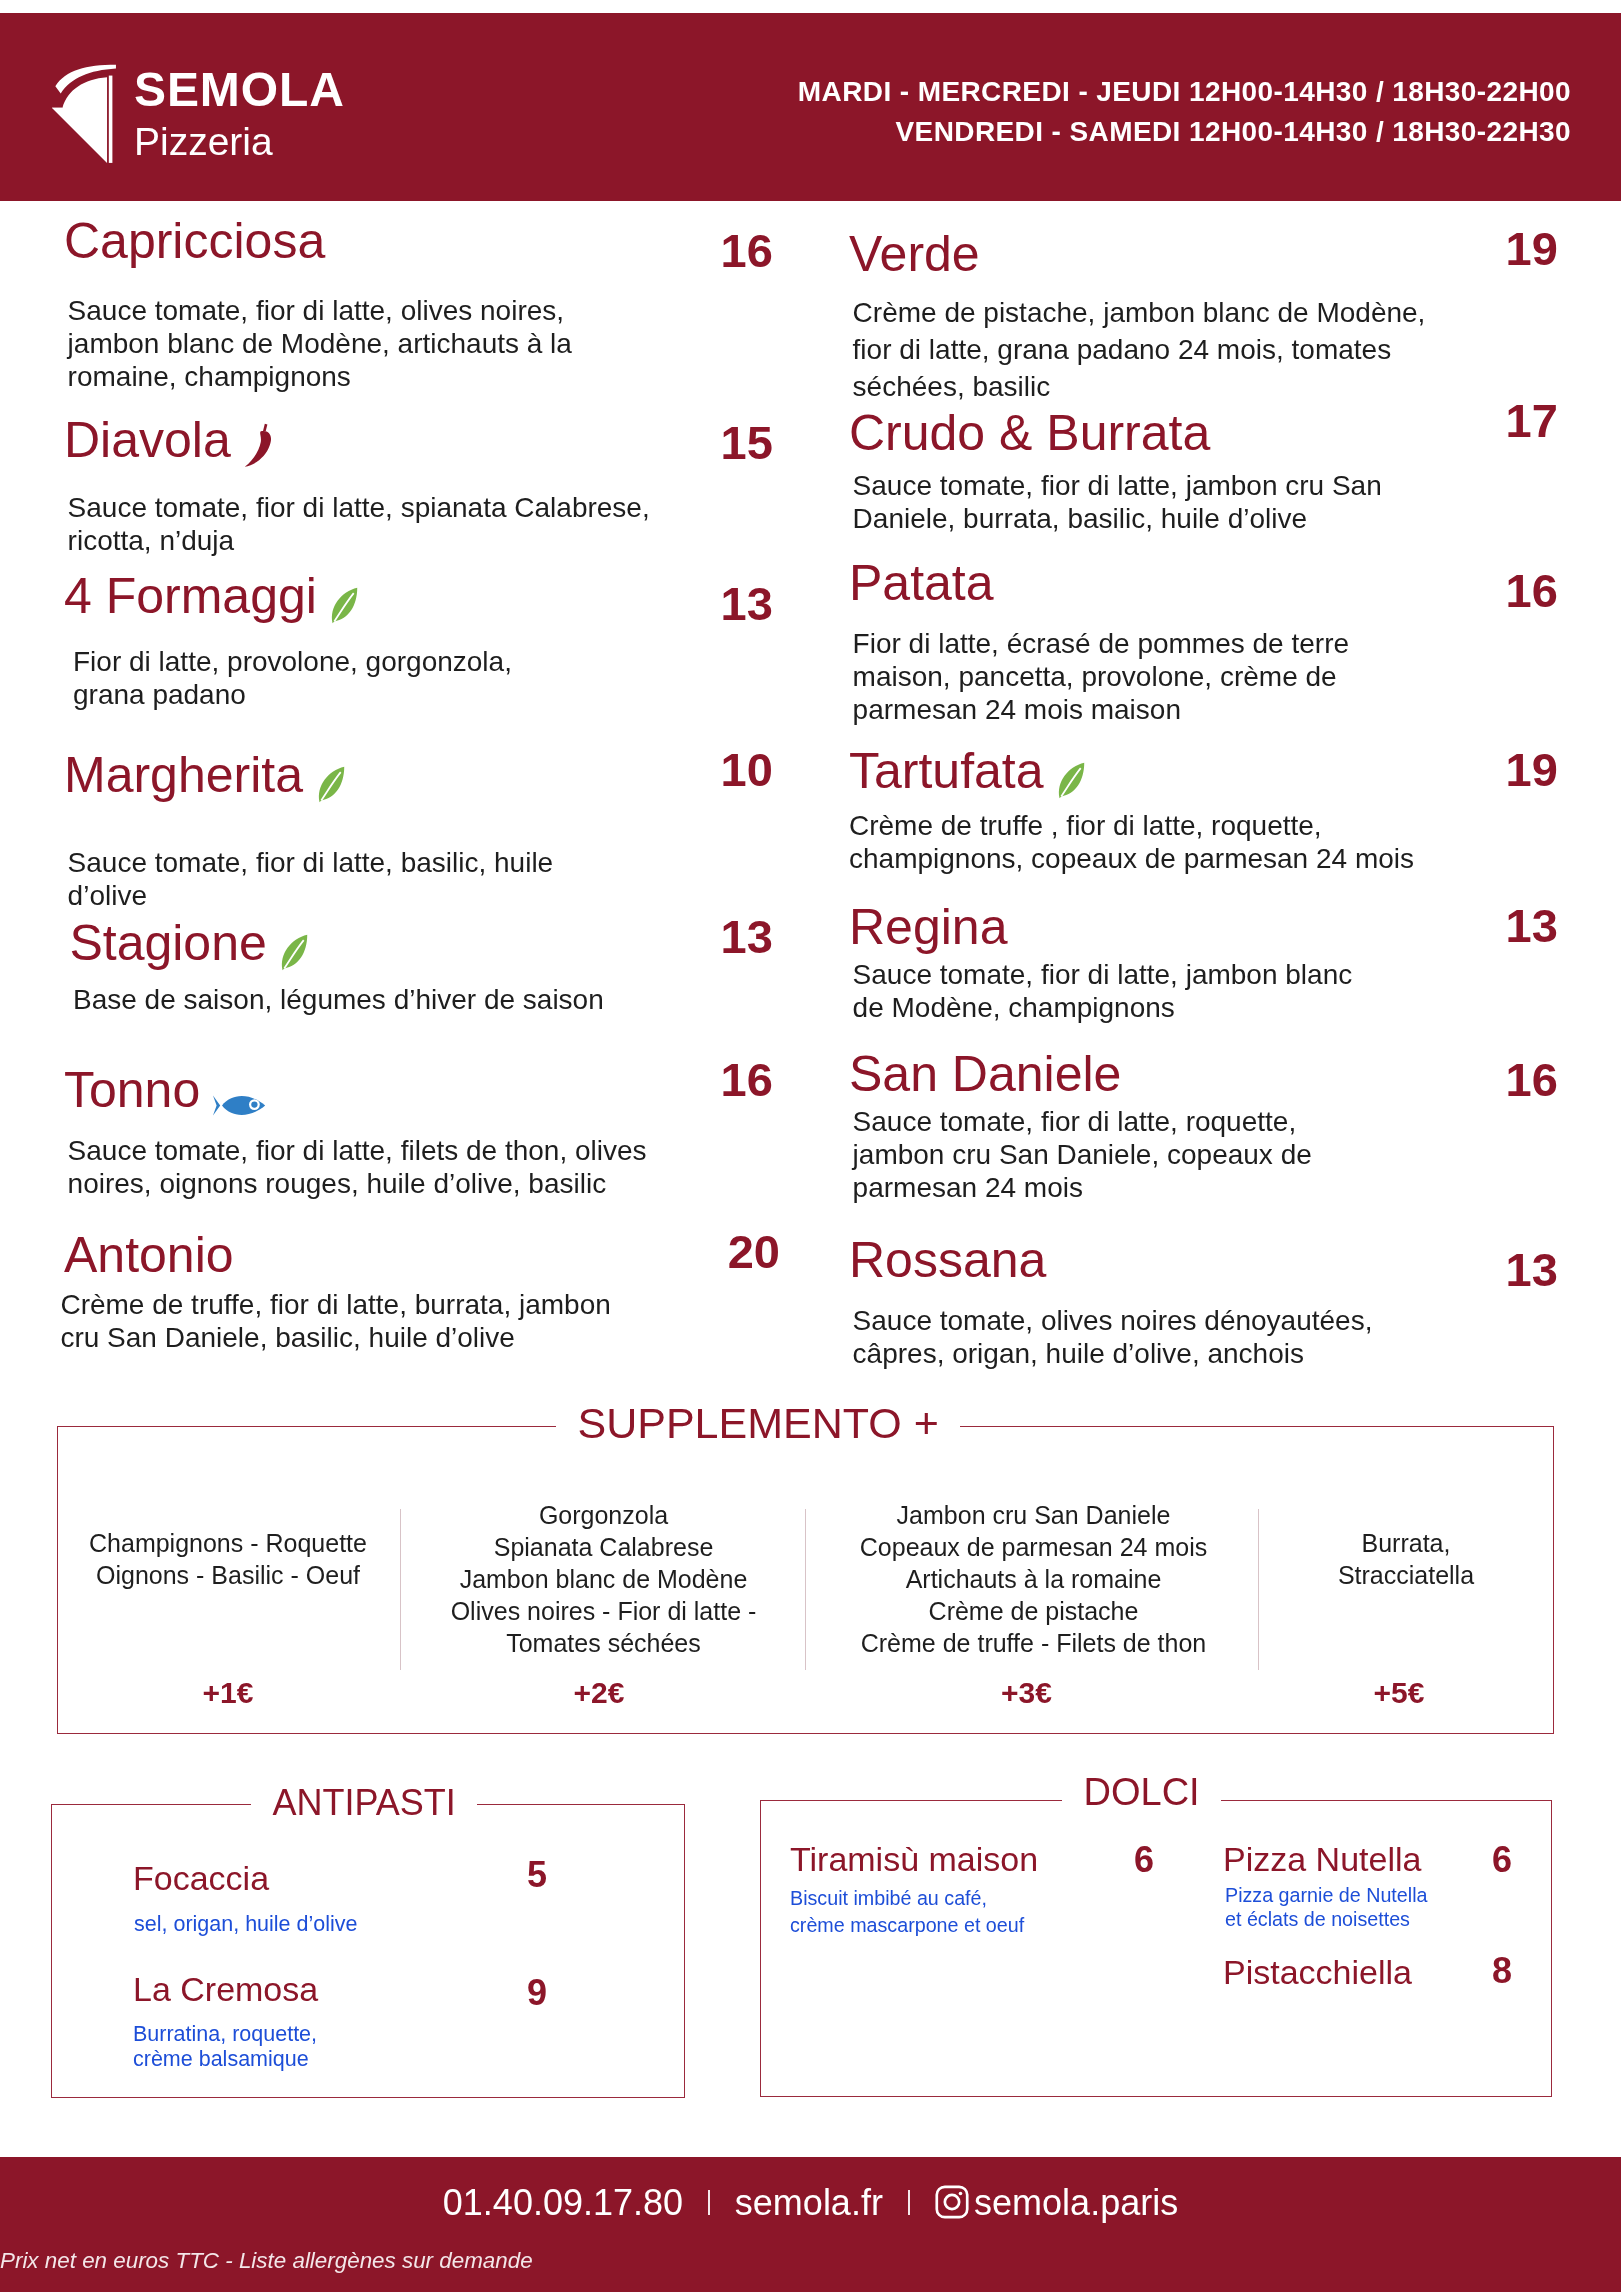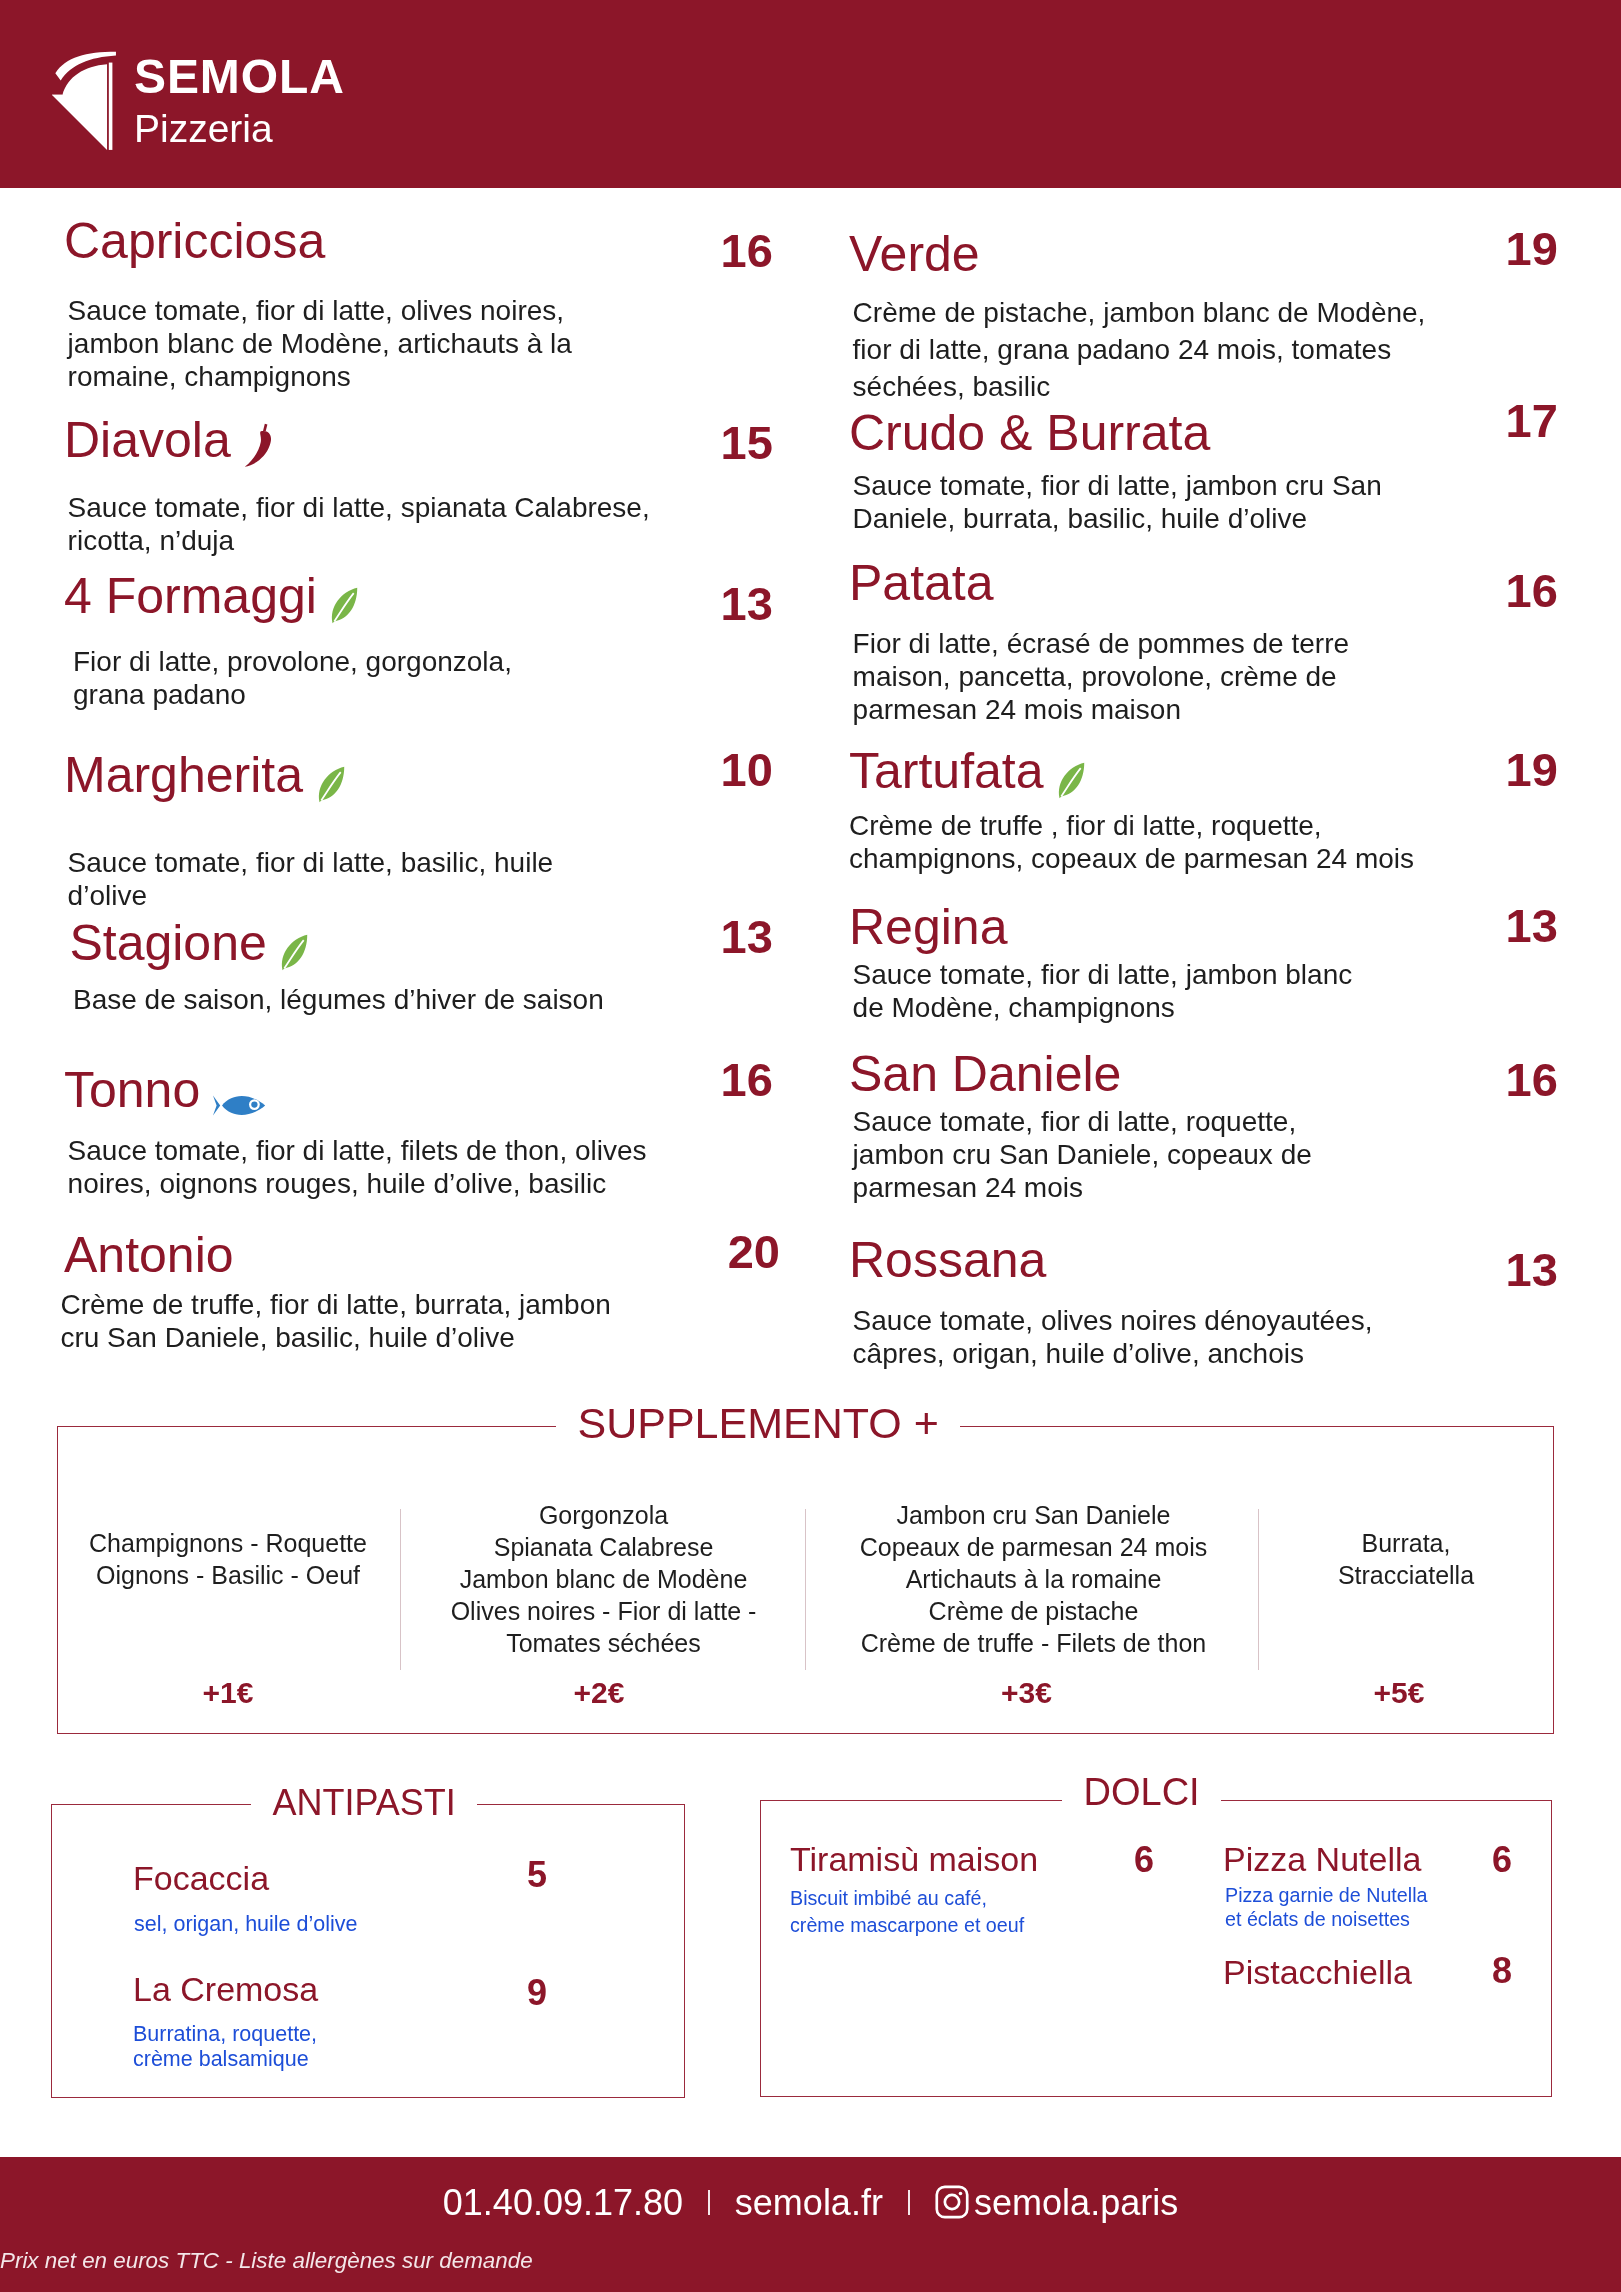--- a/index.html
+++ b/index.html
@@ -1,19 +1,19 @@
 <!DOCTYPE html>
 <html style="font-size:14.3px"><head>
 <meta charset="utf-8">
 <style>
   * { box-sizing: border-box; margin: 0; padding: 0; }
   html, body { width: 1621px; height: 2293px; background: #ffffff; overflow: hidden; }
   body { position: relative; font-family: "DejaVu Sans", sans-serif; color: #1e1e1e; }
 
-  .header { position: absolute; left: 0; top: 0; width: 1621px; height: 188px; background: #8c1629; }
+  .header { position: absolute; left: 0; top: 13px; width: 1621px; height: 188px; background: #8c1629; }
   .logo { position: absolute; left: 50px; top: 50px; width: 340px; height: 107px; }
   .logo-mark { position: absolute; left: 0; top: 0; width: 82px; height: 100px; }
   .logo-name { position: absolute; left: 84px; top: 0; color: #fff; font-family: "Liberation Sans", sans-serif; font-weight: bold; font-size: 48px; letter-spacing: 0.9px; line-height: 54px; }
   .logo-sub { position: absolute; left: 84px; top: 56px; color: #fff; font-family: "Liberation Sans", sans-serif; font-size: 39px; line-height: 45px; font-weight: normal; }
   .hours { position: absolute; right: 50px; top: 59px; text-align: right; color: #fff; font-family: "Liberation Sans", sans-serif; font-weight: bold; font-size: 28px; line-height: 40px; letter-spacing: 0.4px; }
 
   .col { position: absolute; top: 213px; width: 716px; }
   .col-left { left: 64px; }
   .col-right { left: 849px; }
   .item { position: absolute; left: 0; width: 716px; }
@@ -47,20 +47,24 @@
 <div class="header">
   <div class="logo">
     <svg class="logo-mark" viewBox="0 0 92 112">
       <path d="M6 26 C 18 8, 40 2, 74 2 L 74 6 C 44 8, 24 16, 12 34 Z" fill="#fff"></path>
       <path d="M2 50 L 14 50 C 20 30, 38 18, 64 16 L 64 112 Z" fill="#fff"></path>
       <path d="M2 50 L 14 50 L 14 56 Z" fill="#fff"></path>
       <rect x="66" y="14" width="4" height="98" fill="#fff"></rect>
     </svg>
     <div class="logo-name">SEMOLA</div>
     <div class="logo-sub">Pizzeria</div>
+  </div>
+  <div class="hours">
+    <div>MARDI - MERCREDI - JEUDI 12H00-14H30 / 18H30-22H00</div>
+    <div>VENDREDI - SAMEDI 12H00-14H30 / 18H30-22H30</div>
   </div>
 </div>
 
 <div class="col col-left">
   <div class="item" style="top:0px">
     <div class="item-name">
         <span>Capricciosa</span>
       </div>
     <div class="item-price" style="top:10.7px">16</div>
     <div class="item-desc" style="top:81px">Sauce tomate, fior di latte, olives noires,

